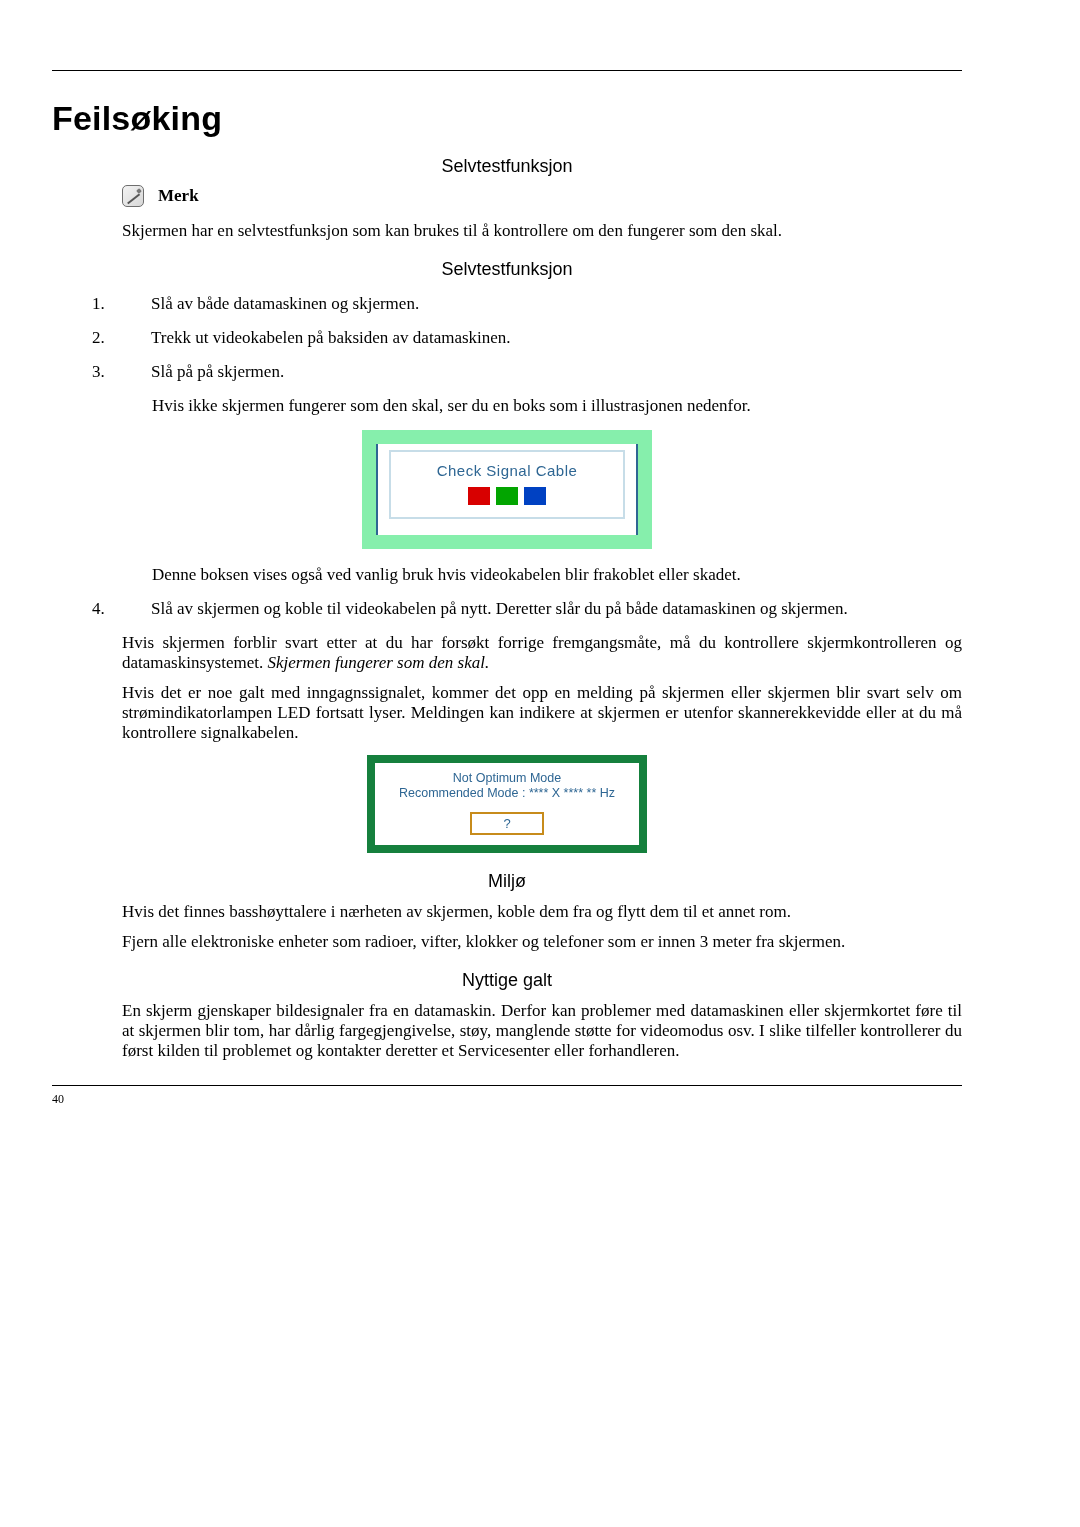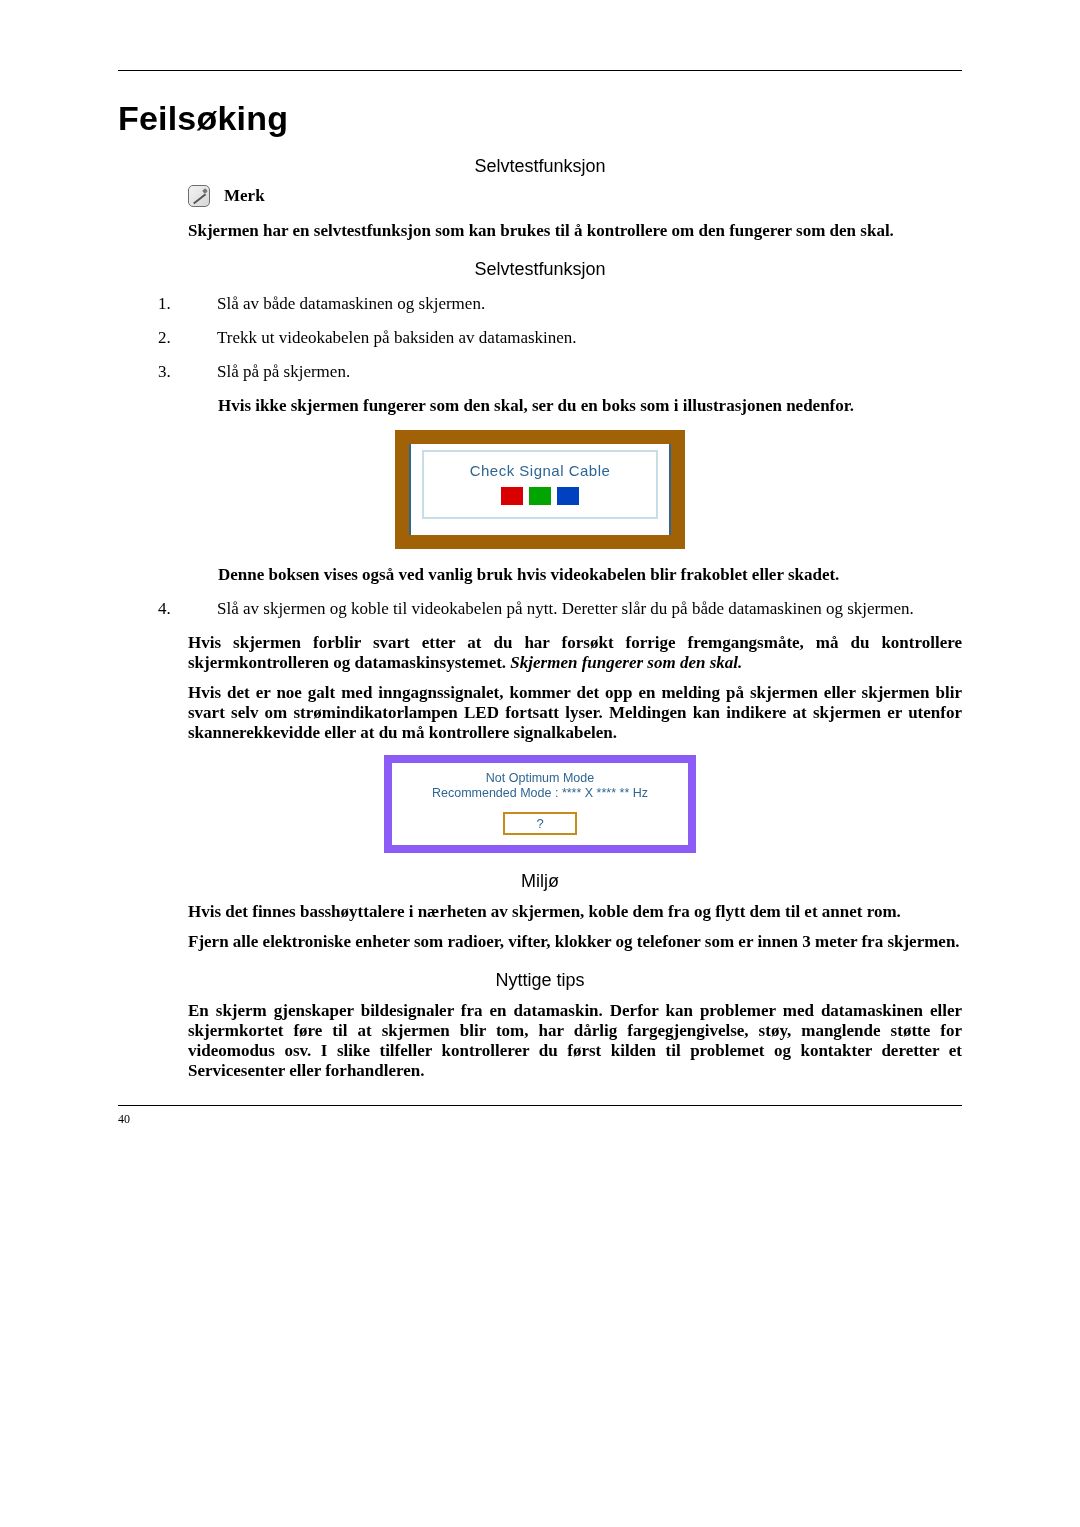--- a/index.html
+++ b/index.html
@@ -8,21 +8,21 @@
     background: #fff;
     font-family: "Times New Roman", Times, serif;
     font-size: 17px;
     color: #000;
   }
   .page {
     width: 1080px;
     min-height: 1527px;
     margin: 0 auto;
     box-sizing: border-box;
-    padding: 70px 118px 40px 118px;
+    padding: 70px 118px 40px 52px;
     position: relative;
     border-radius: 9px;
   }
   .hr-top {
     border: none;
     border-top: 1.5px solid #000;
     margin: 0 0 28px 0;
   }
   .hr-bottom {
     border: none;
@@ -76,21 +76,20 @@
     background: #777;
     border-radius: 1px;
     transform: rotate(-38deg);
   }
   .note-label {
     font-weight: 700;
     font-size: 17px;
   }
   .indent-block {
     margin-left: 70px;
-    font-weight: bold;
   }
   p.para {
     margin: 10px 0;
     text-align: justify;
   }
   ol.steps {
     margin: 4px 0 10px 40px;
     padding: 0;
     list-style: none;
   }
@@ -114,21 +113,21 @@
   em.italic { font-style: italic; }
   .page-number {
     text-align: left;
     font-size: 12px;
   }
 
   
   .fig1 {
     width: 290px;
     margin: 14px auto 16px auto;
-    background: #a16207;
+    background: #86efac;
     padding: 14px;
     box-sizing: border-box;
   }
   .fig1-inner {
     background: #fff;
     border-left: 2px solid #2e6693;
     border-right: 2px solid #2e6693;
     padding: 6px 0 6px 0;
     display: flex;
     flex-direction: column;
@@ -153,23 +152,23 @@
     justify-content: center;
     gap: 6px;
   }
   .sq { width: 22px; height: 18px; }
   .sq.red { background: #d80000; }
   .sq.green { background: #02a500; }
   .sq.blue { background: #0041c2; }
 
   
   .fig2 {
-    width: 312px;
+    width: 280px;
     margin: 12px auto 16px auto;
-    background: #8b5cf6;
+    background: #15803d;
     padding: 8px;
     box-sizing: border-box;
   }
   .fig2-inner {
     background: #fff;
     padding: 8px 6px 10px 6px;
     text-align: center;
     font-family: Arial, Helvetica, sans-serif;
     font-size: 12.5px;
     color: #2e6693;
@@ -264,21 +263,21 @@
       <div class="fig2-btn">?</div>
     </div>
   </div>
 
   <h2 class="section">Miljø</h2>
   <div class="indent-block">
     <p class="para">Hvis det finnes basshøyttalere i nærheten av skjermen, koble dem fra og flytt dem til et annet rom.</p>
     <p class="para">Fjern alle elektroniske enheter som radioer, vifter, klokker og telefoner som er innen 3 meter fra skjermen.</p>
   </div>
 
-  <h2 class="section">Nyttige tips</h2>
+  <h2 class="section">Nyttige galt</h2>
   <div class="indent-block">
     <p class="para">En skjerm gjenskaper bildesignaler fra en datamaskin. Derfor kan problemer med datamaskinen eller skjermkortet føre til at skjermen blir tom, har dårlig fargegjengivelse, støy, manglende støtte for videomodus osv. I slike tilfeller kontrollerer du først kilden til problemet og kontakter deretter et Servicesenter eller forhandleren.</p>
   </div>
 
   <hr class="hr-bottom">
   <div class="page-number">40</div>
 
 </div>
 
 </body></html>

